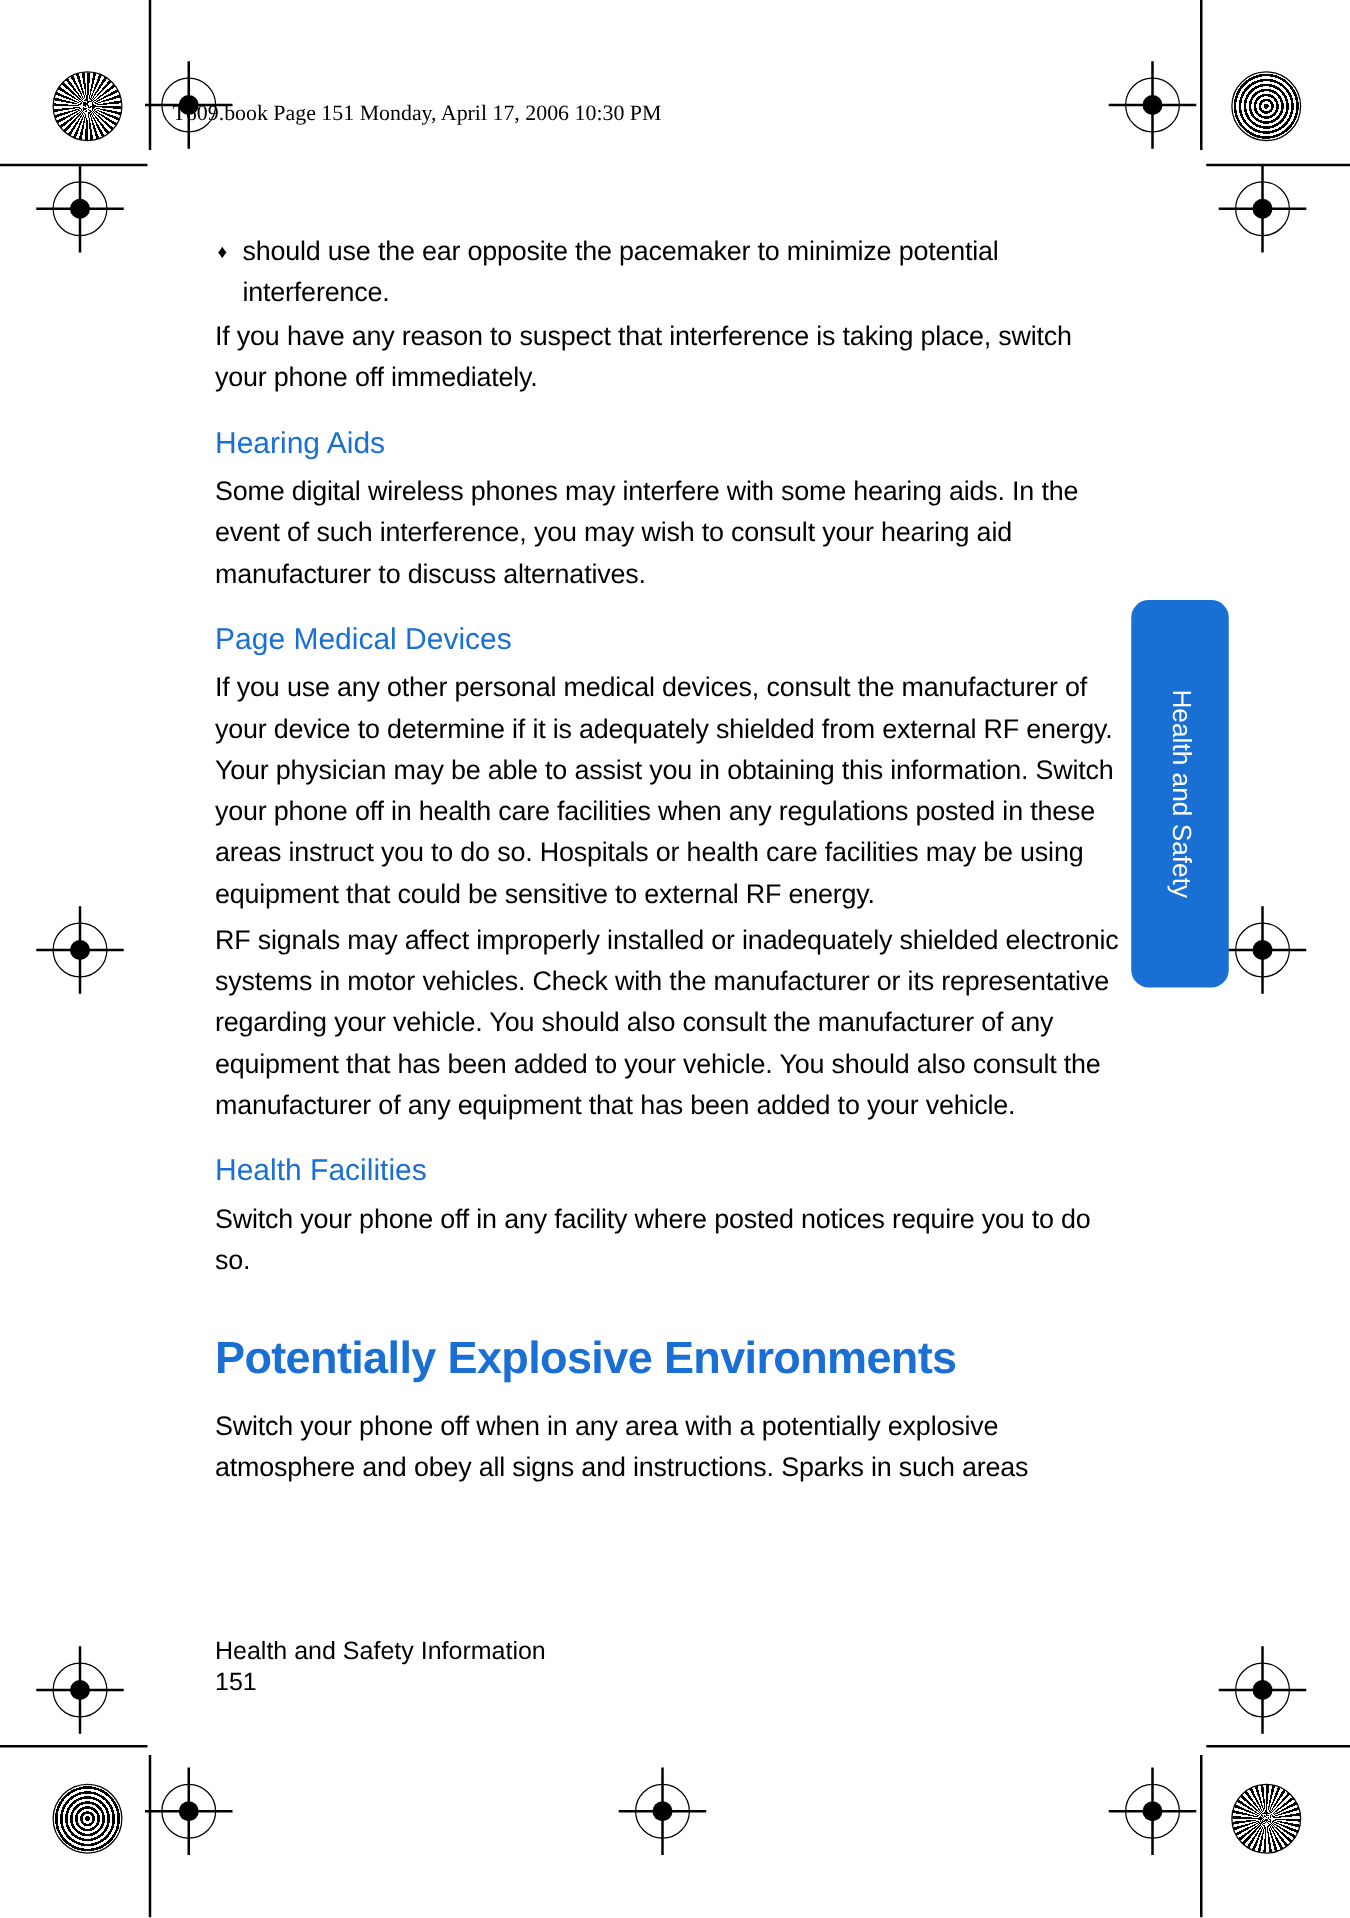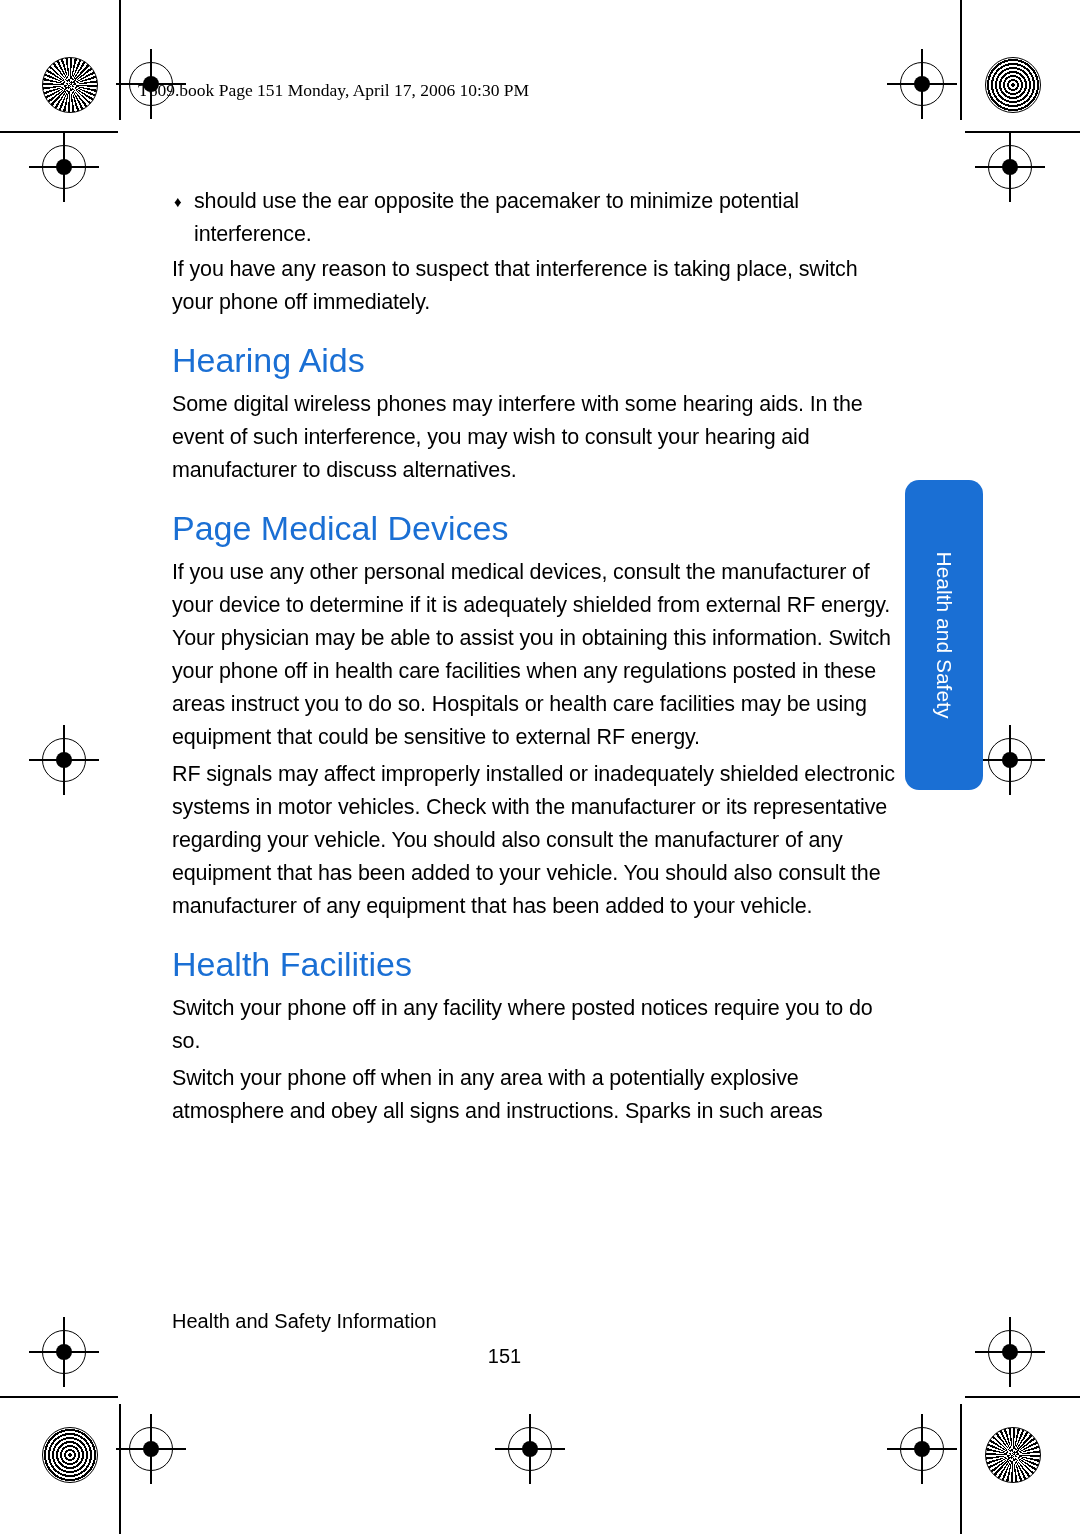--- a/index.html
+++ b/index.html
@@ -112,21 +112,21 @@
   }
   .bullet-par .bullet {
     position: absolute;
     left: 2px;
     top: 0px;
     font-size: 15px;
     line-height: 33px;
   }
   h2.heading-blue {
     color: #1a6fd4;
-    font-size: 34px;
+    font-size: 24px;
     font-weight: normal;
     margin: 22px 0 8px 0;
     letter-spacing: 0px;
   }
   h1.title-blue {
     color: #1a6fd4;
     font-size: 36px;
     font-weight: bold;
     margin: 40px 0 18px 0;
     letter-spacing: -0.5px;
@@ -170,23 +170,23 @@
   }
   .footer-line1 {
     font-size: 20px;
     color: #000;
     text-align: left;
     padding-right: 4px;
   }
   .footer-line2 {
     font-size: 20px;
     color: #000;
-    text-align: center;
+    text-align: left;
     padding-right: 60px;
-    margin-top: 12px;
+    margin-top: 2px;
   }
 </style>
 </head>
 <body>
 
 <div class="crop-line" style="left:0;top:131px;width:118px;height:1.5px;"></div>
 <div class="crop-line" style="left:965px;top:131px;width:115px;height:1.5px;"></div>
 <div class="crop-line" style="left:0;top:1396px;width:118px;height:1.5px;"></div>
 <div class="crop-line" style="left:965px;top:1396px;width:115px;height:1.5px;"></div>
 <div class="crop-line" style="left:119px;top:0;width:1.5px;height:120px;"></div>
@@ -248,20 +248,21 @@
   <p class="body-par">Some digital wireless phones may interfere with some hearing aids. In the event of such interference, you may wish to consult your hearing aid manufacturer to discuss alternatives.</p>
 
   <h2 class="heading-blue">Page Medical Devices</h2>
   <p class="body-par">If you use any other personal medical devices, consult the manufacturer of your device to determine if it is adequately shielded from external RF energy. Your physician may be able to assist you in obtaining this information. Switch your phone off in health care facilities when any regulations posted in these areas instruct you to do so. Hospitals or health care facilities may be using equipment that could be sensitive to external RF energy.</p>
 
   <p class="body-par">RF signals may affect improperly installed or inadequately shielded electronic systems in motor vehicles. Check with the manufacturer or its representative regarding your vehicle. You should also consult the manufacturer of any equipment that has been added to your vehicle. You should also consult the manufacturer of any equipment that has been added to your vehicle.</p>
 
   <h2 class="heading-blue">Health Facilities</h2>
   <p class="body-par">Switch your phone off in any facility where posted notices require you to do so.</p>
 
+  <h1 class="title-blue">Potentially Explosive Environments</h1>
   <p class="body-par">Switch your phone off when in any area with a potentially explosive atmosphere and obey all signs and instructions. Sparks in such areas</p>
 </div>
 
 <div class="side-tab">
   <div class="side-tab-label">Health and Safety</div>
 </div>
 
 <div class="footer">
   <div class="footer-line1">Health and Safety Information</div>
   <div class="footer-line2">151</div>

